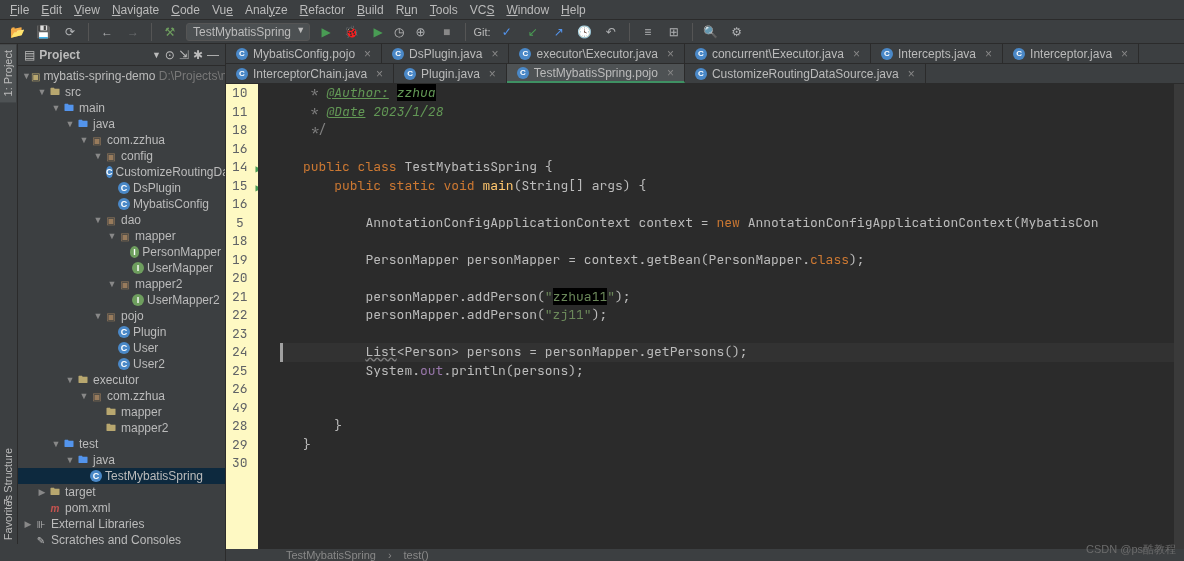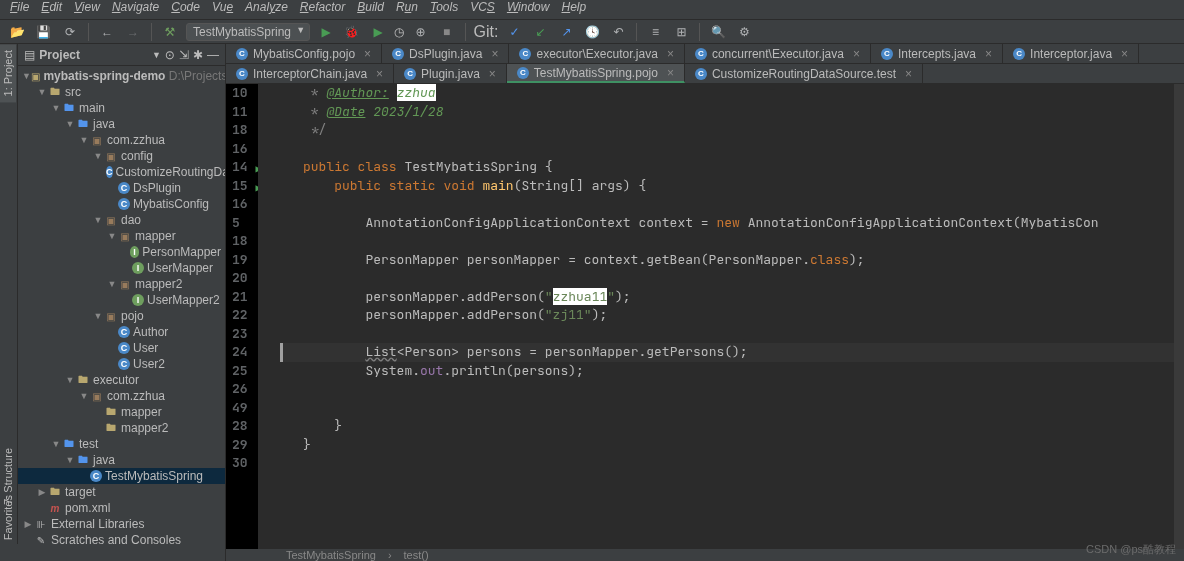--- a/index.html
+++ b/index.html
@@ -1,18 +1,18 @@
 <!DOCTYPE html>
 <html><head>
 <meta charset="utf-8">
 <style>
   * { box-sizing: border-box; margin: 0; padding: 0; }
   body { font-family: "Segoe UI", Tahoma, sans-serif; font-size: 12px; background: #3c3f41; color: #bbbbbb; width: 1184px; height: 561px; overflow: hidden; position: relative; }
   
-  .menubar { height: 20px; background: #3c3f41; display: flex; padding: 0 4px; border-bottom: 1px solid #2b2b2b; font-style: italic; }
+  .menubar { height: 20px; background: #3c3f41; display: flex; align-items: center; padding: 0 4px; border-bottom: 1px solid #2b2b2b; }
   .menubar span { padding: 0 6px; cursor: pointer; }
   .menubar span u { text-decoration: underline; }
   
   .toolbar { height: 24px; background: #3c3f41; display: flex; align-items: center; padding: 0 8px; gap: 6px; border-bottom: 1px solid #2b2b2b; }
   .tb-btn { width: 20px; height: 20px; display: flex; align-items: center; justify-content: center; color: #afb1b3; }
   .tb-sep { width: 1px; height: 18px; background: #555; margin: 0 2px; }
   .rc-select { background: #4c5052; border: 1px solid #555; padding: 1px 18px 1px 6px; border-radius: 3px; font-size: 12px; color: #bbb; position: relative; }
   
   .sidebar-left { position: absolute; left: 0; top: 44px; width: 18px; height: 500px; background: #3c3f41; border-right: 1px solid #2b2b2b; }
   .sidebar-left-label { writing-mode: vertical-lr; transform: rotate(180deg); font-size: 11px; padding: 6px 2px; color: #bbb; cursor: pointer; }
@@ -37,35 +37,35 @@
   
   .editor-area { position: absolute; left: 226px; top: 44px; right: 0; bottom: 0; background: #2b2b2b; display: flex; flex-direction: column; }
   .tabs-row { height: 20px; display: flex; background: #3c3f41; border-bottom: 1px solid #2b2b2b; font-size: 12px; }
   .tab { display: flex; align-items: center; padding: 0 10px; gap: 5px; border-right: 1px solid #2b2b2b; white-space: nowrap; }
   .tab.active { background: #4e5254; border-bottom: 2px solid #3f9163; }
   .tab .tic { width: 12px; height: 12px; border-radius: 50%; display: inline-flex; align-items: center; justify-content: center; font-size: 8px; font-weight: bold; color: white; }
   .tic.c { background: #4a88c7; }
   .tab .close { color: #888; font-size: 12px; margin-left: 4px; }
   
   .code-area { flex: 1; display: flex; background: #2b2b2b; font-family: "JetBrains Mono", Consolas, monospace; font-size: 13px; position: relative; }
-  .gutter { background: #000000; color: #606366; text-align: left; padding: 0 10px 0 6px; line-height: 18.5px; user-select: none; font-weight: bold; }
+  .gutter { background: #fef9c3; color: #606366; text-align: center; padding: 0 10px 0 6px; line-height: 18.5px; user-select: none; }
   .gutter .ln { height: 18.5px; position: relative; }
   .gutter .run { position: absolute; right: -14px; top: 3px; color: #499c54; font-size: 10px; }
   .fold-col { width: 18px; background: #2b2b2b; border-right: 0px solid #444; position:relative; }
   .code { flex: 1; line-height: 18.5px; white-space: pre; padding-left: 4px; }
   .code .line { height: 18.5px; }
   .code .line.caret { background: #323232; box-shadow: inset 3px 0 0 #a0a0a0; }
   .kw { color: #cc7832; }
   .str { color: #6a8759; }
   .cmt { color: #808080; }
   .doc-tag { color: #629755; font-style: italic; text-decoration: underline; }
   .doc-val { color: #629755; font-style: italic; }
   .fn { color: #ffc66d; }
   .field { color: #9876aa; }
-  .typo { background: #ffffff; }
+  .typo { background: #000000; }
   .warn { text-decoration: underline wavy #808080; }
   
   .breadcrumb { position: absolute; bottom: 0; left: 226px; right: 0; height: 12px; background: #3c3f41; font-size: 11px; color: #888; padding: 0 60px; display:flex; align-items:center; gap:12px; }
   
   .watermark { position: absolute; right: 8px; bottom: 4px; color: #6b6b6b; font-size: 11px; }
   .scrollbar-v { position:absolute; right:0; top:84px; bottom:12px; width:10px; background:#3a3a3a; }
 </style>
 </head>
 <body>
 
@@ -100,21 +100,21 @@
     <span style="position:absolute;right:4px;top:1px;font-size:9px;">▼</span>
   </span>
   <span class="tb-btn" style="color:#499c54">▶</span>
   <span class="tb-btn" style="color:#499c54">🐞</span>
   <span class="tb-btn" style="color:#499c54">▶</span>
   <span class="tb-bt
   ">◷</span>
   <span class="tb-btn">⊕</span>
   <span class="tb-btn" style="color:#888">■</span>
   <span class="tb-sep"></span>
-  <span style="font-size:16px">Git:</span>
+  <span style="font-size:11px">Git:</span>
   <span class="tb-btn" style="color:#5394ec">✓</span>
   <span class="tb-btn" style="color:#499c54">↙</span>
   <span class="tb-btn" style="color:#5394ec">↗</span>
   <span class="tb-btn">🕓</span>
   <span class="tb-btn">↶</span>
   <span class="tb-sep"></span>
   <span class="tb-btn">≡</span>
   <span class="tb-btn">⊞</span>
   <span class="tb-sep"></span>
   <span class="tb-btn">🔍</span>
@@ -134,21 +134,21 @@
     <span style="font-size:9px">▼</span>
     <span style="margin-left:auto">⊙</span>
     <span>⇲</span>
     <span>✱</span>
     <span>—</span>
   </div>
   <div class="tree" id="tree">
       <div class="tree-row " style="padding-left:4px">
     <span class="tw">▼</span>
     <span class="ic folder">▣</span>
-    <span style="font-weight:bold">mybatis-spring-demo</span>
+    <span style="font-weight:normal">mybatis-spring-demo</span>
     <span class="dim">&nbsp;D:\Projects\mybat</span>
   </div>
       <div class="tree-row " style="padding-left:18px">
     <span class="tw">▼</span>
     <span class="ic folder">🖿</span>
     <span style="">src</span>
 
   </div>
       <div class="tree-row " style="padding-left:32px">
     <span class="tw">▼</span>
@@ -230,21 +230,21 @@
   </div>
       <div class="tree-row " style="padding-left:74px">
     <span class="tw">▼</span>
     <span class="ic pkg">▣</span>
     <span style="">pojo</span>
 
   </div>
       <div class="tree-row " style="padding-left:88px">
     <span class="tw"></span>
     <span class="ic class">C</span>
-    <span style="">Author</span>
+    <span style="">Plugin</span>
 
   </div>
       <div class="tree-row " style="padding-left:88px">
     <span class="tw"></span>
     <span class="ic class">C</span>
     <span style="">User</span>
 
   </div>
       <div class="tree-row " style="padding-left:88px">
     <span class="tw"></span>
@@ -365,21 +365,21 @@
        <span>Plugin.java</span>
        <span class="close">×</span>
      </div>
       <div class="tab active">
        <span class="tic c">C</span>
        <span>TestMybatisSpring.pojo</span>
        <span class="close">×</span>
      </div>
       <div class="tab ">
        <span class="tic c">C</span>
-       <span>CustomizeRoutingDataSource.test</span>
+       <span>CustomizeRoutingDataSource.java</span>
        <span class="close">×</span>
      </div>
     </div>
   <div class="code-area">
     <div class="gutter" id="gutter">
         <div class="ln">10</div>
         <div class="ln">11</div>
         <div class="ln">18</div>
         <div class="ln">16</div>
         <div class="ln">14<span class="run">▶</span></div>

